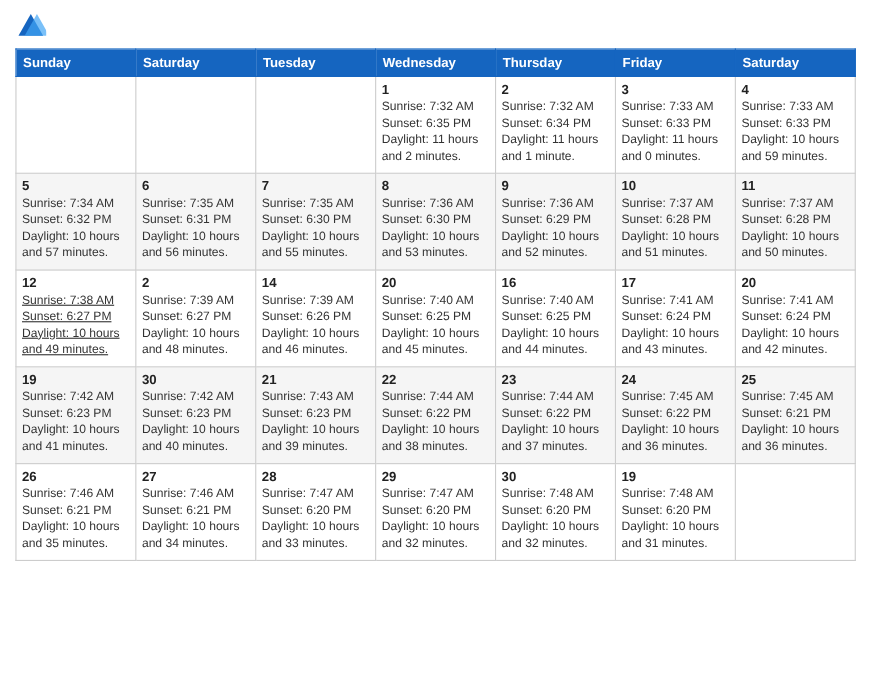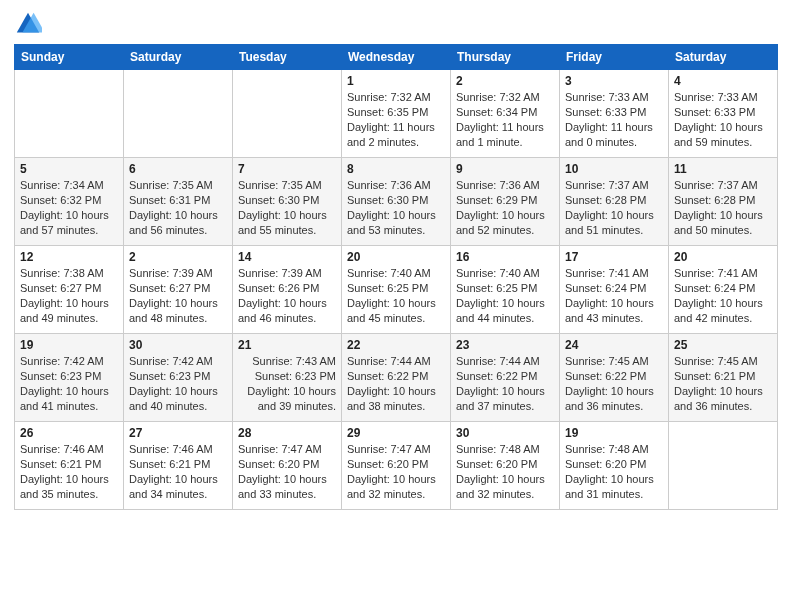--- a/index.html
+++ b/index.html
@@ -210,21 +210,21 @@
             <div class="day-number">11</div>
             <div class="day-info" style="white-space: pre-line;">Sunrise: 7:37 AM
 Sunset: 6:28 PM
 Daylight: 10 hours
 and 50 minutes.</div>
           </td>
         </tr>
         <tr>
           <td>
             <div class="day-number">12</div>
-            <div class="day-info" style="white-space: pre-line;">Sunrise: 7:38 AM
+            <div class="day-info" style="white-space: pre-line; text-decoration: underline;">Sunrise: 7:38 AM
 Sunset: 6:27 PM
 Daylight: 10 hours
 and 49 minutes.</div>
           </td>
           <td>
             <div class="day-number">2</div>
             <div class="day-info" style="white-space: pre-line;">Sunrise: 7:39 AM
 Sunset: 6:27 PM
 Daylight: 10 hours
 and 48 minutes.</div>
@@ -275,21 +275,21 @@
           </td>
           <td>
             <div class="day-number">30</div>
             <div class="day-info" style="white-space: pre-line;">Sunrise: 7:42 AM
 Sunset: 6:23 PM
 Daylight: 10 hours
 and 40 minutes.</div>
           </td>
           <td>
             <div class="day-number">21</div>
-            <div class="day-info" style="white-space: pre-line; text-align: right;">Sunrise: 7:43 AM
+            <div class="day-info" style="white-space: pre-line;">Sunrise: 7:43 AM
 Sunset: 6:23 PM
 Daylight: 10 hours
 and 39 minutes.</div>
           </td>
           <td>
             <div class="day-number">22</div>
             <div class="day-info" style="white-space: pre-line;">Sunrise: 7:44 AM
 Sunset: 6:22 PM
 Daylight: 10 hours
 and 38 minutes.</div>

